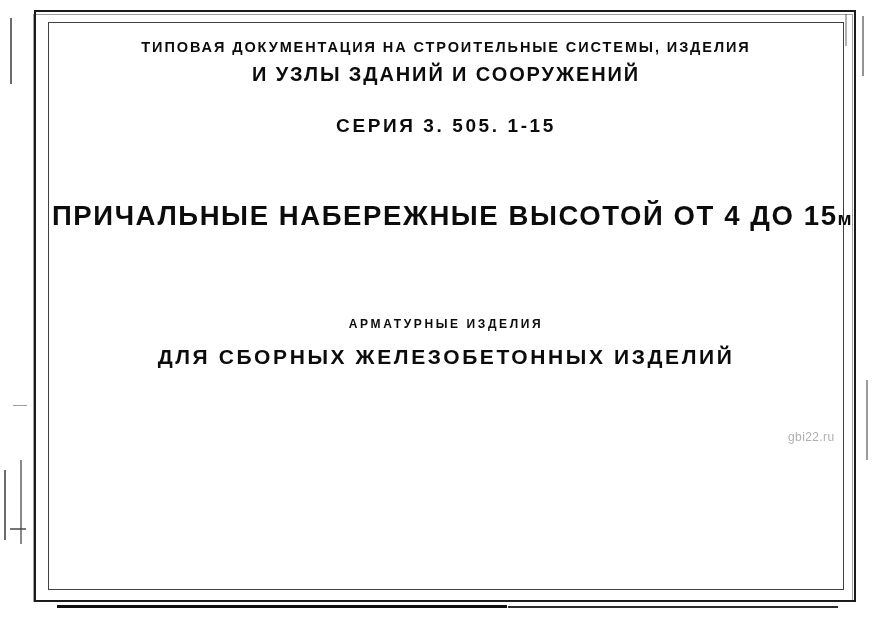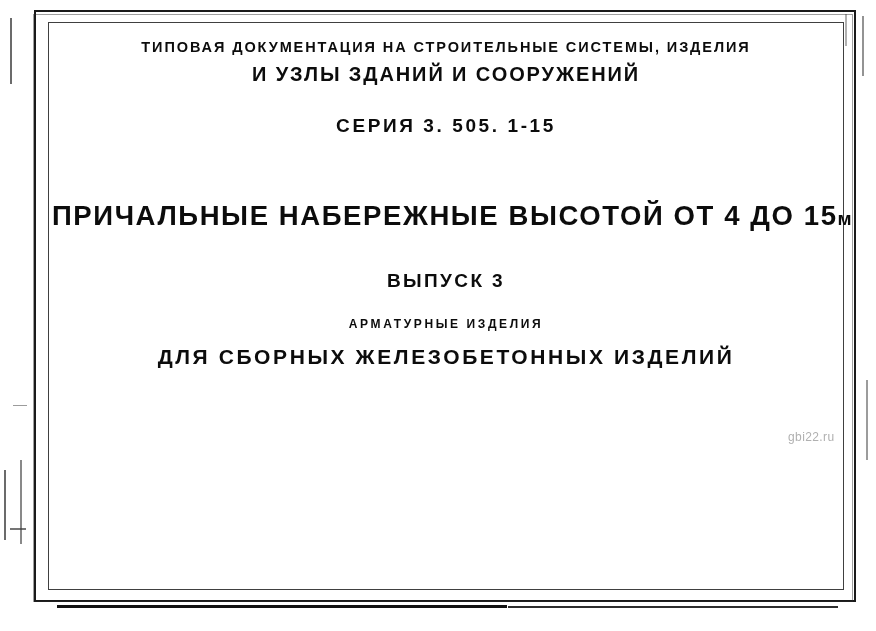--- a/index.html
+++ b/index.html
@@ -221,21 +221,20 @@
     <div class="line header-1">ТИПОВАЯ  ДОКУМЕНТАЦИЯ  НА  СТРОИТЕЛЬНЫЕ  СИСТЕМЫ,  ИЗДЕЛИЯ</div>
 
     <div class="line header-2">И  УЗЛЫ  ЗДАНИЙ  И  СООРУЖЕНИЙ</div>
 
     <div class="line series">СЕРИЯ  3. 505. 1-15</div>
 
     <div class="line title">
       <span>ПРИЧАЛЬНЫЕ  НАБЕРЕЖНЫЕ  ВЫСОТОЙ ОТ 4 ДО 15</span><span class="small-unit">м</span>
     </div>
 
-    <div class="line issue">ВЫПУСК  3</div>
 
     <div class="line sub-1">АРМАТУРНЫЕ   ИЗДЕЛИЯ</div>
 
     <div class="line sub-2">ДЛЯ  СБОРНЫХ  ЖЕЛЕЗОБЕТОННЫХ  ИЗДЕЛИЙ</div>
 
   </div>
 
   <div class="bottom-rule"></div>
   <div class="bottom-rule-2"></div>
 

